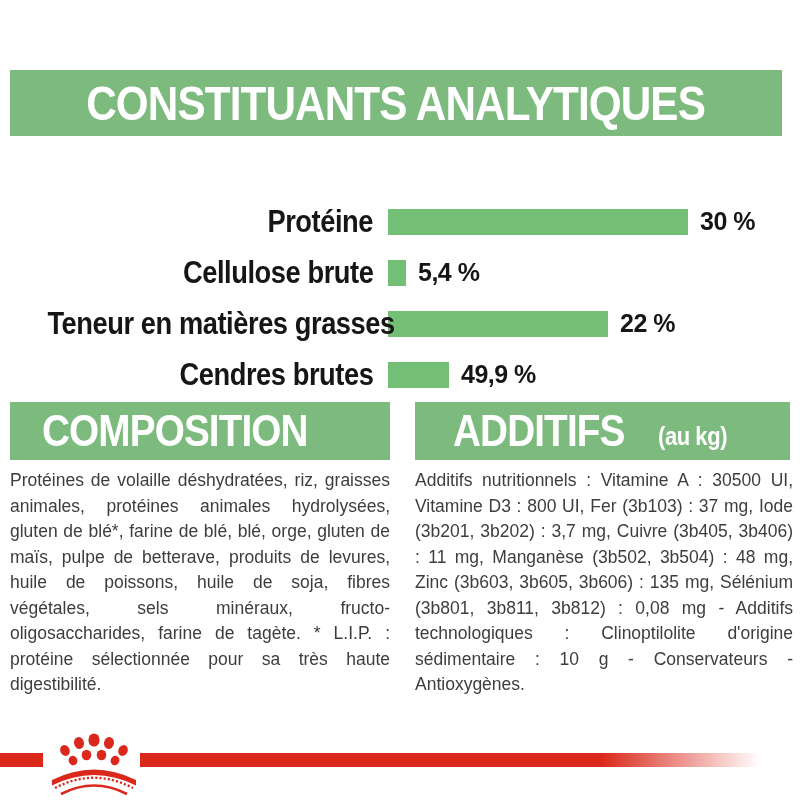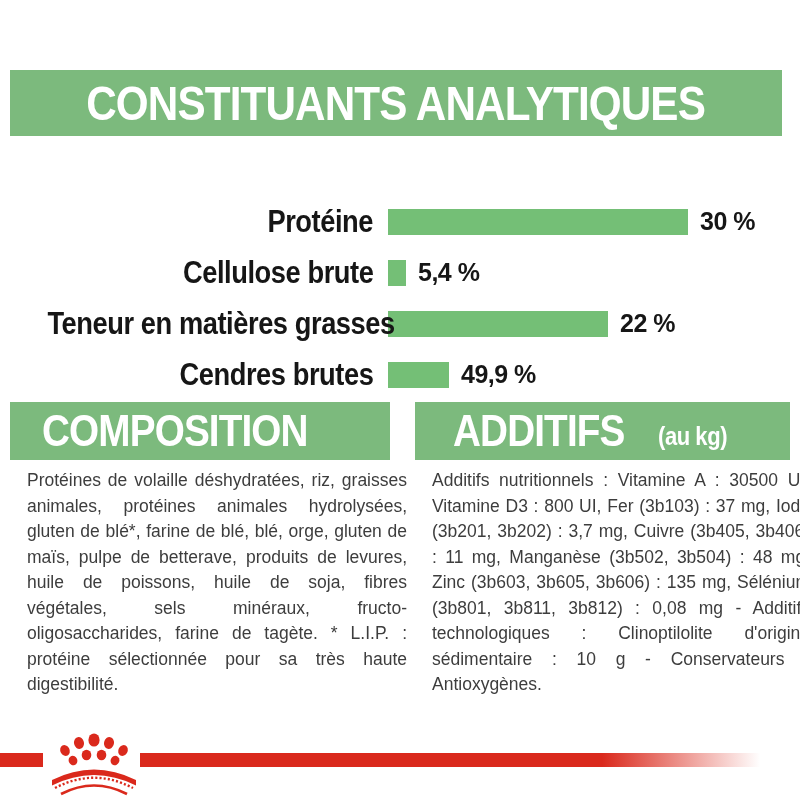--- a/index.html
+++ b/index.html
@@ -46,21 +46,21 @@
     display:flex;align-items:center;
   }
   .band-composition{left:10px;width:380px;padding-left:32px;}
   .band-additifs{left:415px;width:375px;padding-left:38px;}
   .band-section .sec-title{color:#fff;font-weight:bold;font-size:44px;letter-spacing:-1px;}
   .band-section .sec-suffix{color:#fff;font-weight:bold;font-size:25px;margin-left:10px;position:relative;top:5px;letter-spacing:-0.5px;}
 
   
   .body-col{
     position:absolute;top:468px;color:var(--body-text);
-    font-size:17.5px;line-height:25.5px;text-align:justify;margin-left:17px;
+    font-size:17.5px;line-height:25.5px;text-align:justify;
   }
   .body-composition{left:10px;width:380px;}
   .body-additifs{left:415px;width:378px;}
 
   
   .stripe-left{position:absolute;left:0;top:753px;width:43px;height:14px;background:var(--red);}
   .stripe-main{
     position:absolute;left:140px;top:753px;width:660px;height:14px;
     background:linear-gradient(to right,var(--red) 0%,var(--red) 70%,rgba(218,41,28,0) 94%);
   }

